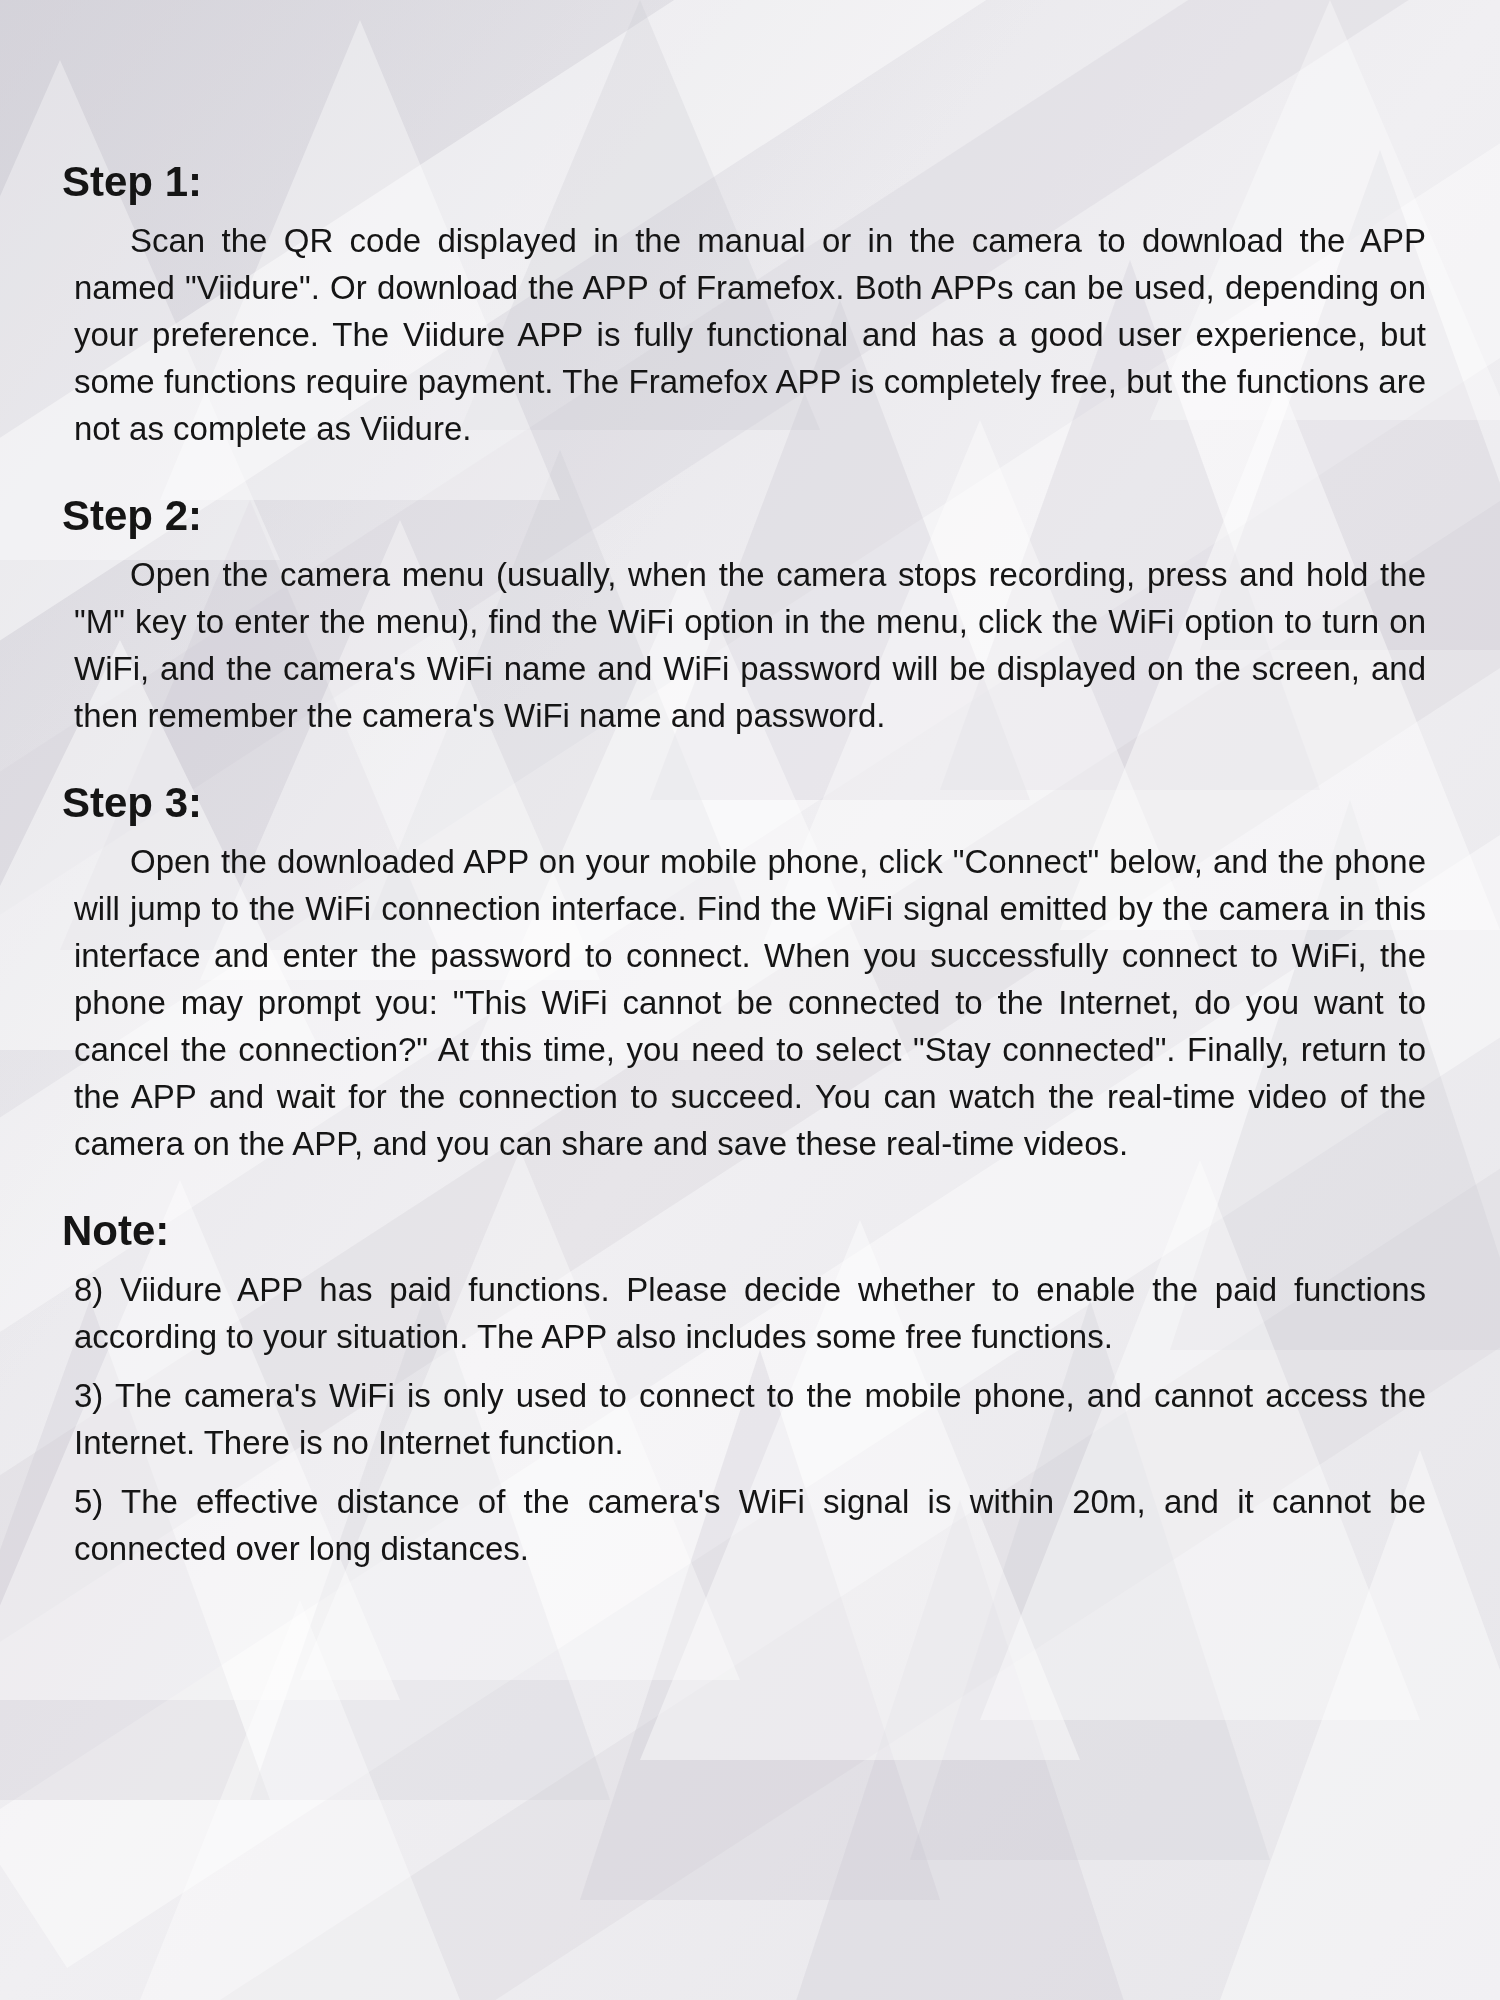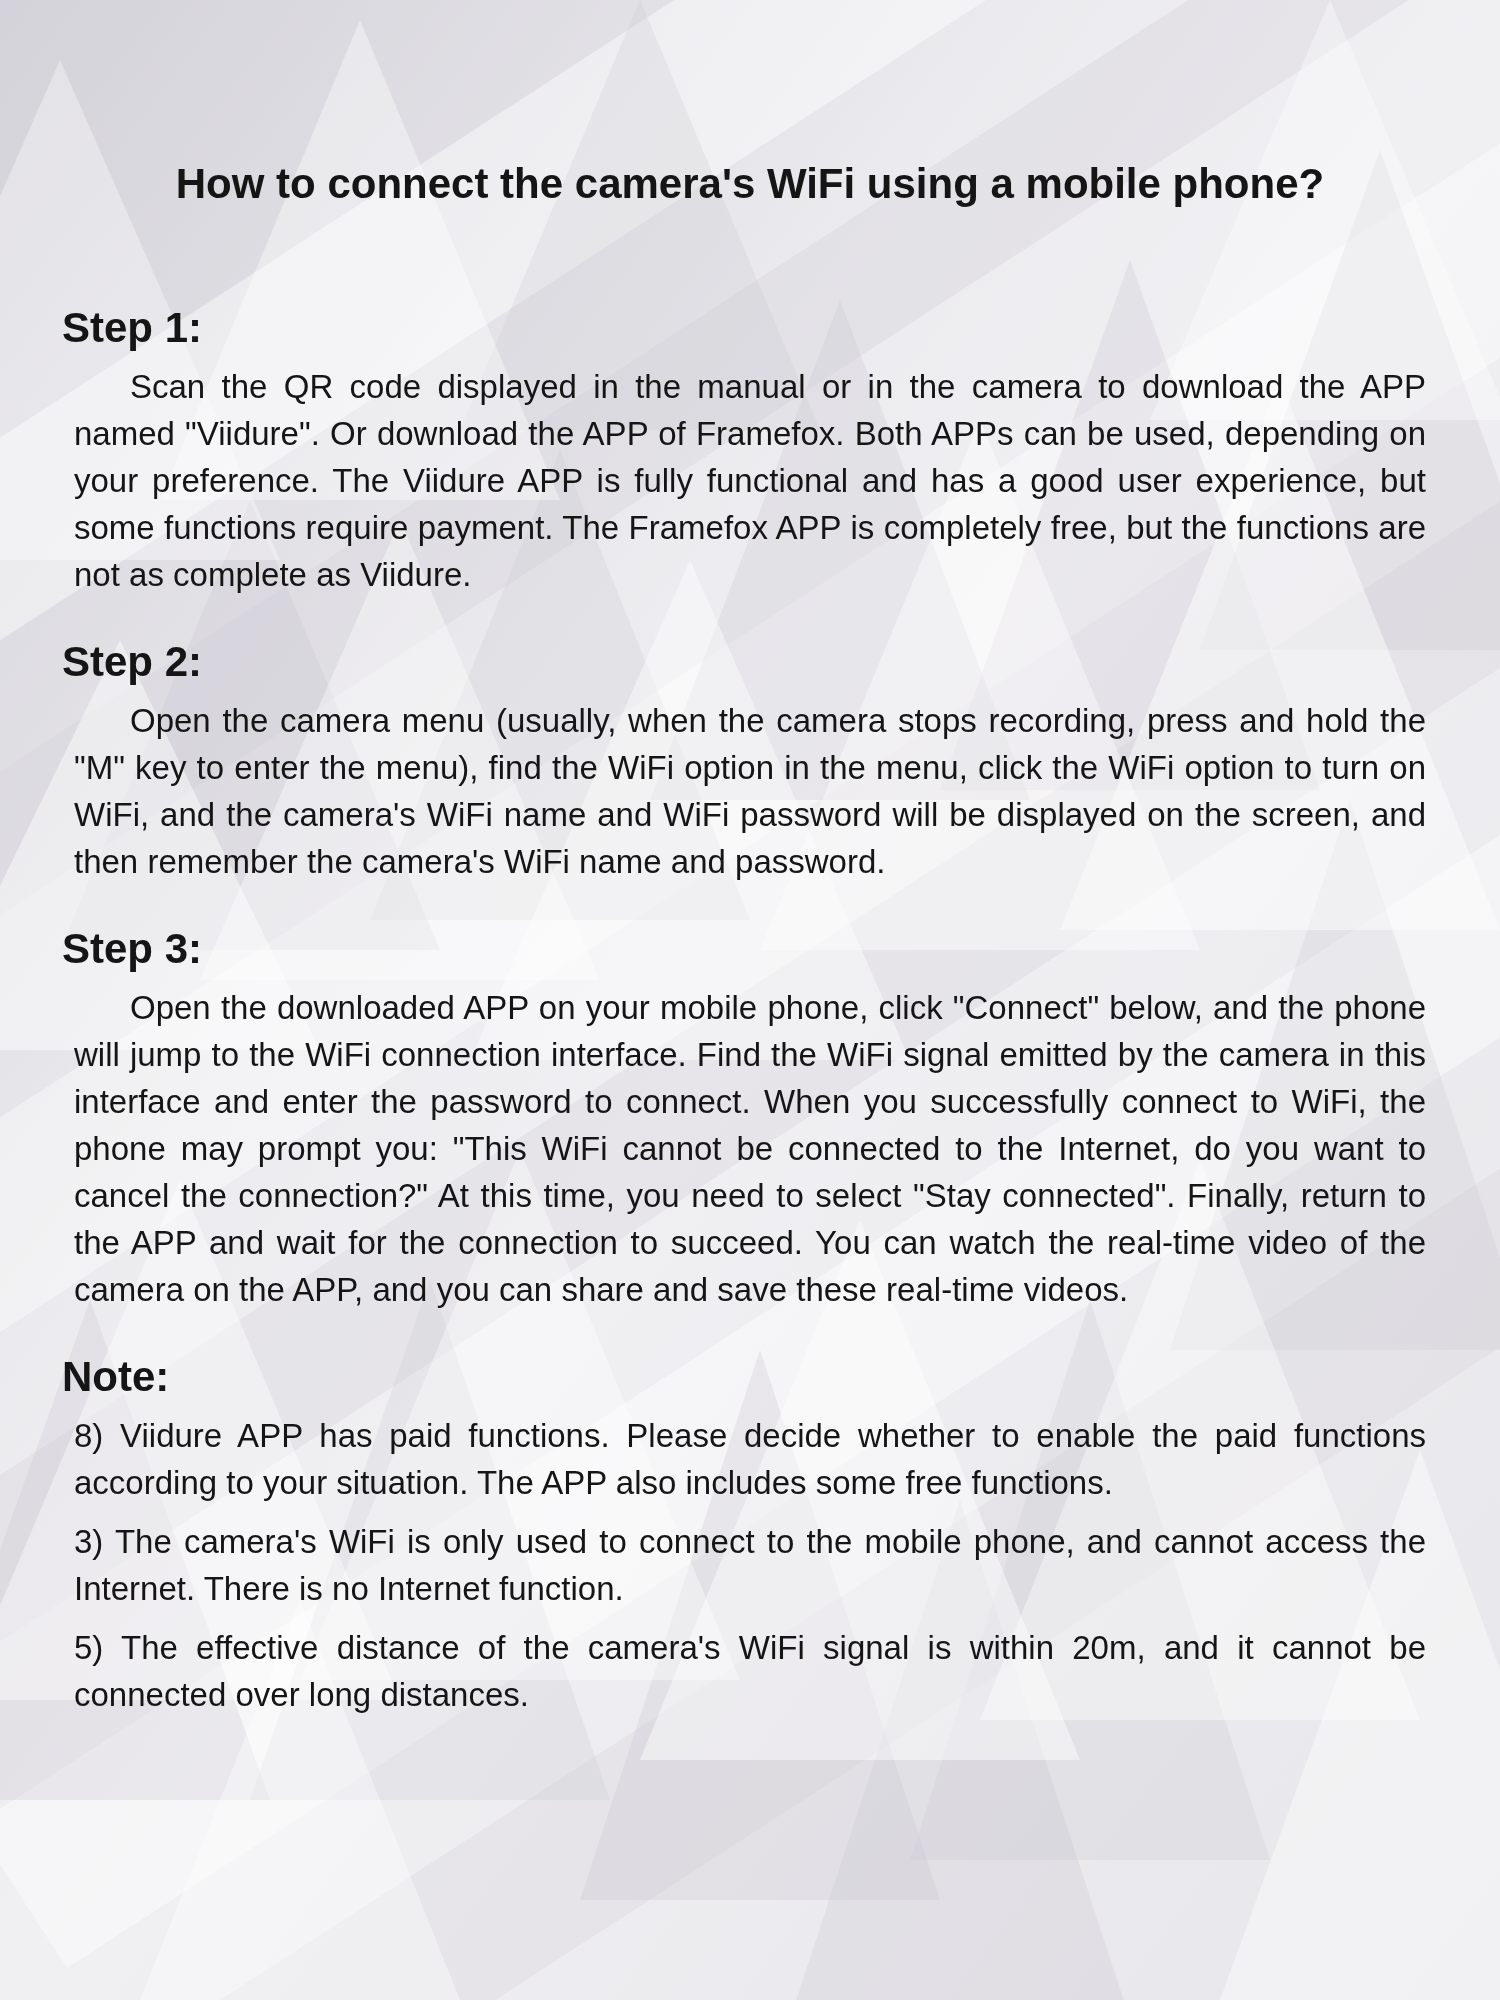--- a/index.html
+++ b/index.html
@@ -112,21 +112,20 @@
     <polygon points="860,1220 640,1760 1080,1760" opacity="0.44"></polygon>
     <polygon points="1200,1160 980,1720 1420,1720" opacity="0.40"></polygon>
     <polygon points="1420,1450 1220,2000 1620,2000" opacity="0.42"></polygon>
     <polygon points="300,1600 120,2050 480,2050" opacity="0.38"></polygon>
     <polygon points="1330,0 1150,420 1510,420" opacity="0.35"></polygon>
   </g>
 </svg>
 
 <div class="content">
 
-  <h1 class="page-title">How to connect the camera's WiFi using a mobile phone?</h1>
 
   <section class="step">
     <h2 class="step-heading">Step 1:</h2>
     <p class="body-par first-indent">Scan the QR code displayed in the manual or in the camera to download the APP named "Viidure". Or download the APP of Framefox. Both APPs can be used, depending on your preference. The Viidure APP is fully functional and has a good user experience, but some functions require payment. The Framefox APP is completely free, but the functions are not as complete as Viidure.</p>
   </section>
 
   <section class="step">
     <h2 class="step-heading">Step 2:</h2>
     <p class="body-par first-indent">Open the camera menu (usually, when the camera stops recording, press and hold the "M" key to enter the menu), find the WiFi option in the menu, click the WiFi option to turn on WiFi, and the camera's WiFi name and WiFi password will be displayed on the screen, and then remember the camera's WiFi name and password.</p>
   </section>

